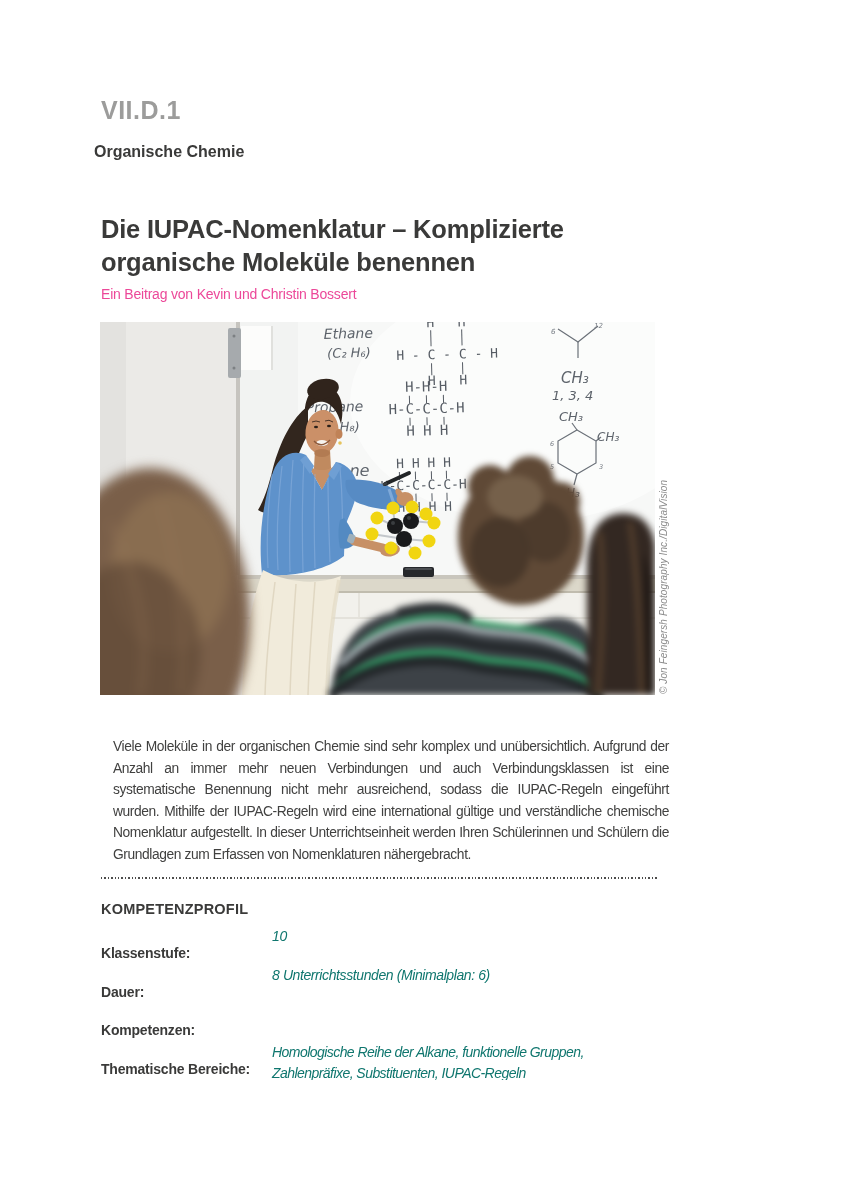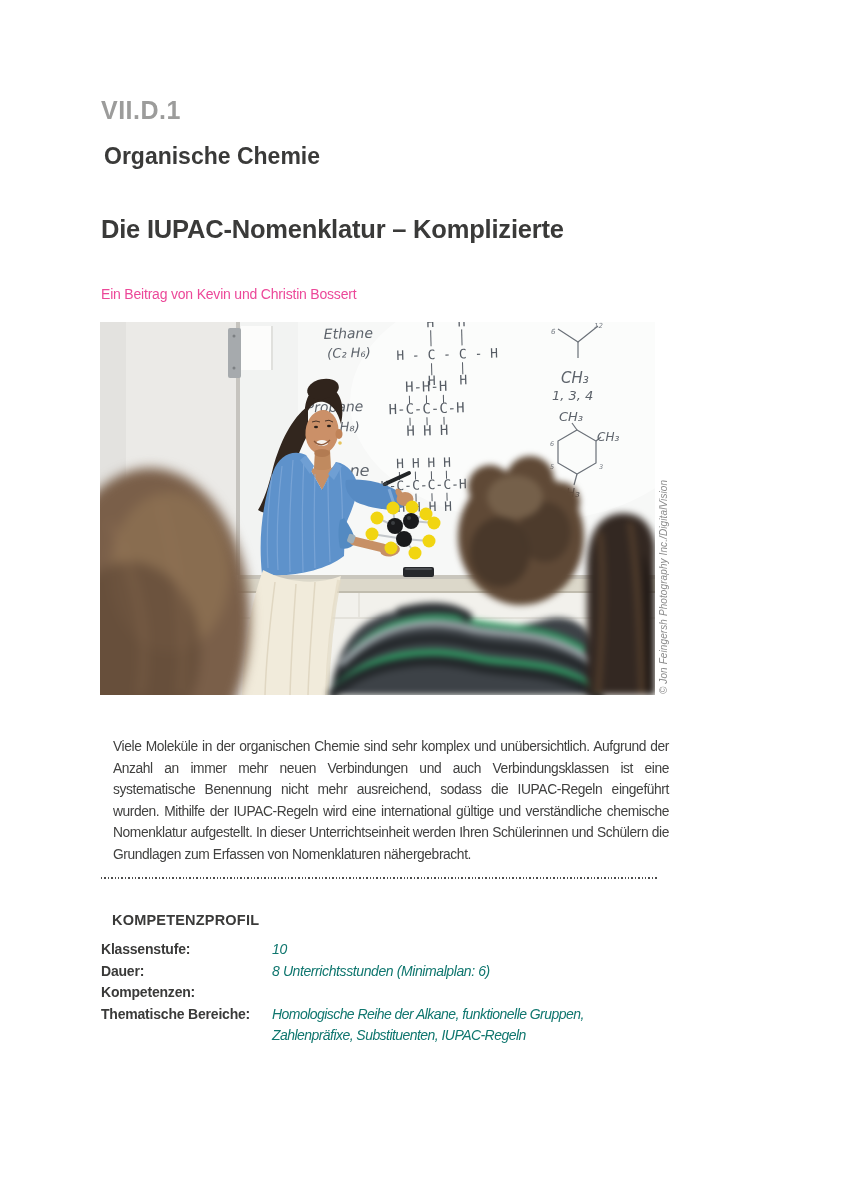--- a/index.html
+++ b/index.html
@@ -1,20 +1,20 @@
 <!DOCTYPE html>
 <html><head>
 <meta charset="utf-8">
 <style>
   html,body{margin:0;padding:0;background:#ffffff;}
   .page{position:relative;width:848px;height:1080px;background:#ffffff;overflow:hidden;
         font-family:"Liberation Sans",sans-serif;color:#3f3f3e;padding-left:38px;}
   .section-code{position:absolute;left:101px;top:96px;font-size:25px;font-weight:bold;
         color:#9c9c9b;letter-spacing:.5px;}
-  .category{position:absolute;left:104px;top:143px;font-size:23px;font-weight:bold;color:#3a3a39;}
+  .category{position:absolute;left:94px;top:143px;font-size:16px;font-weight:bold;color:#3a3a39;}
   .title{position:absolute;left:101px;top:196px;font-size:25.5px;font-weight:bold;
         line-height:33px;color:#3a3a39;letter-spacing:-.2px;}
   .author{position:absolute;left:101px;top:286px;font-size:14px;color:#ec4899;letter-spacing:-.2px;}
   .photo{position:absolute;left:100px;top:322px;width:555px;height:373px;overflow:hidden;margin:0;}
   .photo svg{display:block;}
   svg text{white-space:pre;}
   .hw{font-family:"DejaVu Sans",sans-serif;font-style:italic;fill:#5d636b;}
   .hwm{font-family:"DejaVu Sans Mono",monospace;fill:#565c64;}
   .tiny{font-family:"DejaVu Sans",sans-serif;font-style:italic;fill:#767c84;}
   .blur6{filter:blur(6px);}
@@ -22,35 +22,35 @@
   .blur4{filter:blur(3.5px);}
   .credit{position:absolute;left:658px;top:694px;width:236px;transform:rotate(-90deg);
         transform-origin:0 0;font-size:10px;font-style:italic;color:#8b8b8b;letter-spacing:.1px;}
   .intro{position:absolute;left:101px;top:724px;width:556px;font-size:13.8px;line-height:21.5px;
         text-align:justify;color:#414140;letter-spacing:-.4px;margin:12px;}
   .dotted-rule{position:absolute;left:101px;width:556px;height:2px;
         background-image:repeating-linear-gradient(to right,#4c4c4b 0 1.3px,transparent 1.3px 3.4px);}
   .rule-top{top:877px;}
   .rule-bottom{top:1088px;}
   .profile{position:absolute;left:101px;top:901px;width:556px;}
-  .profile h2{margin:11px;font-size:14.5px;font-weight:bold;color:#3a3a39;letter-spacing:.2px;}
+  .profile h2{margin:0;font-size:14.5px;font-weight:bold;color:#3a3a39;letter-spacing:.2px;}
   .profile-rows{margin-top:9px;}
   .profile-row{display:grid;grid-template-columns:171px 1fr;font-size:14px;line-height:21.5px;}
-  .profile-row .label{font-weight:bold;color:#3a3a39;letter-spacing:-.2px;}
+  .profile-row .label{font-weight:bold;color:#3a3a39;letter-spacing:-.2px;margin-top:17px;}
   .profile-row .value{color:#0f766e;letter-spacing:-.4px;font-style:italic;}
   .profile-row.condensed .value{letter-spacing:-.55px;}
 </style>
 </head>
 <body>
 
 <div class="page">
 
   <div class="section-code">VII.D.1</div>
   <div class="category">Organische Chemie</div>
-  <h1 class="title"><span>Die IUPAC-Nomenklatur – Komplizierte</span><br></h1>
+  <h1 class="title"><span>Die IUPAC-Nomenklatur – Komplizierte</span><br><span>organische Moleküle benennen</span></h1>
   <div class="author">Ein Beitrag von Kevin und Christin Bossert</div>
 
   <figure class="photo">
     <svg width="555" height="373" viewBox="0 0 555 373" xmlns="http://www.w3.org/2000/svg">
 
       <g>
         <rect x="0" y="0" width="138" height="373" fill="#ebeae7"></rect>
         <rect x="0" y="0" width="26" height="373" fill="#e3e2df"></rect>
         <rect x="138" y="0" width="417" height="253" fill="#f7f8f7"></rect>
         <rect x="138" y="0" width="60" height="253" fill="#f2f3f2"></rect>

